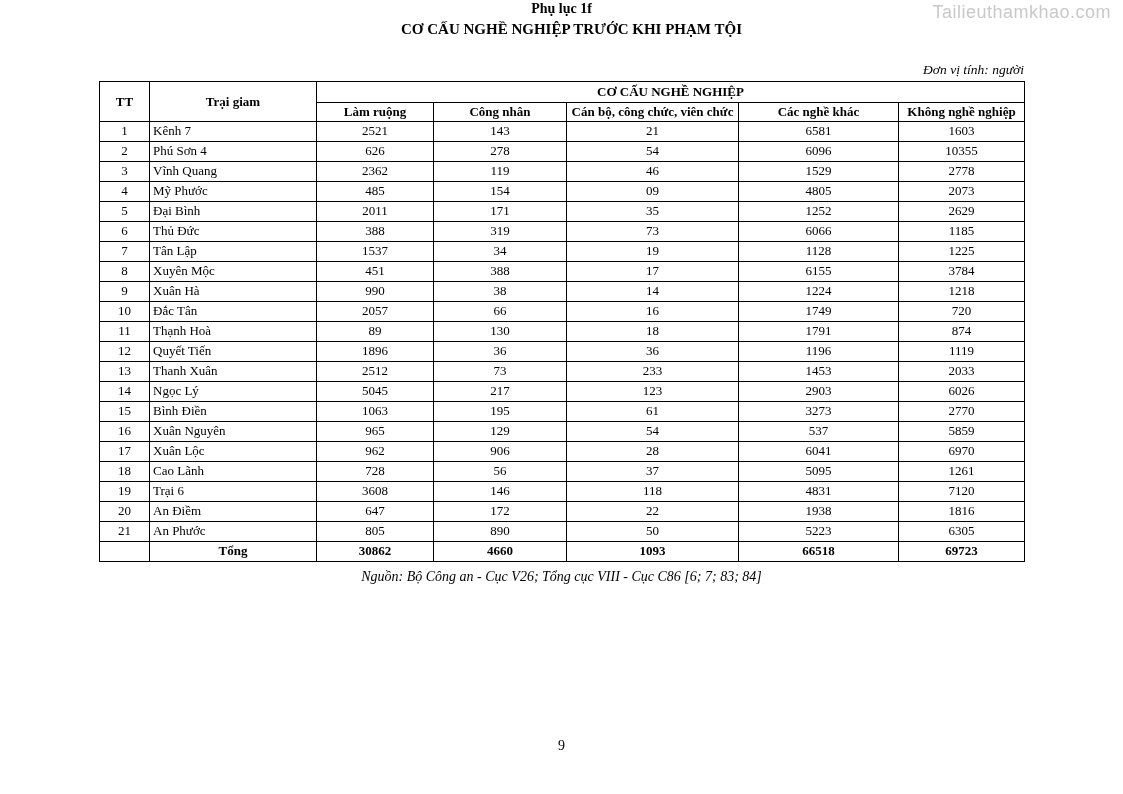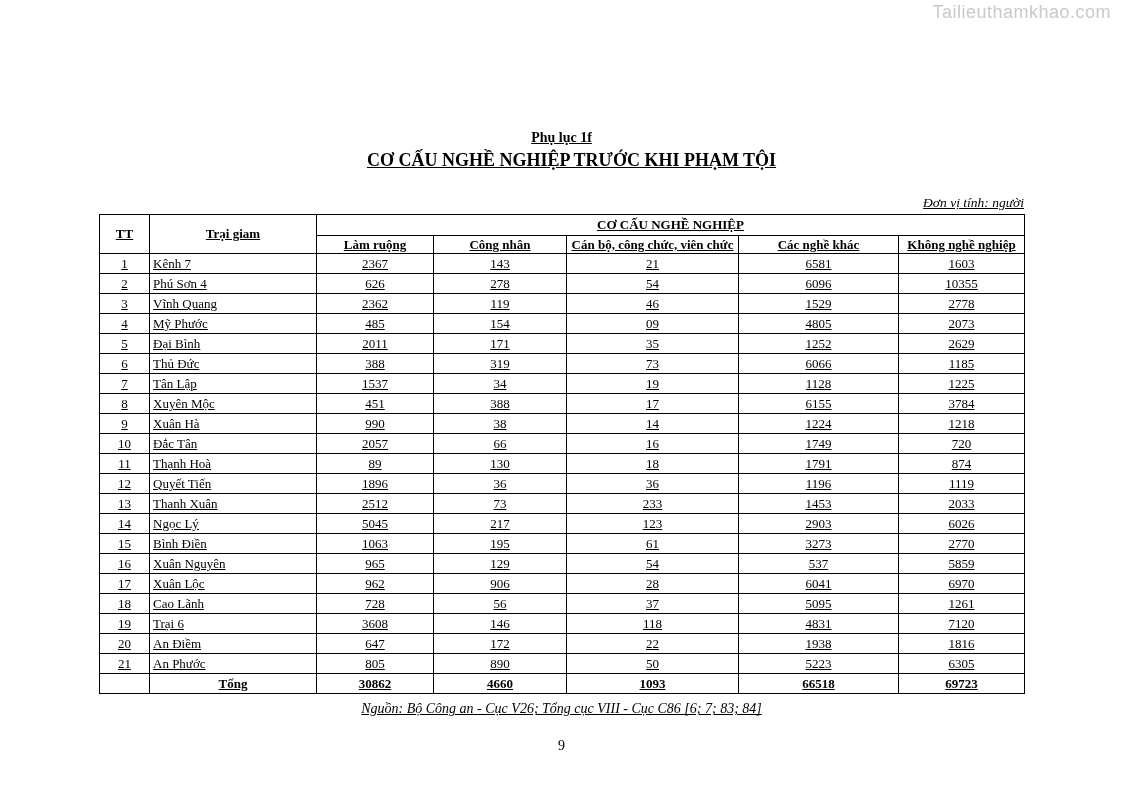--- a/index.html
+++ b/index.html
@@ -19,33 +19,31 @@
   .watermark {
     position: absolute;
     top: 2px;
     right: 12px;
     font-family: "Liberation Sans", "DejaVu Sans", sans-serif;
     font-size: 18px;
     color: #c9c9c9;
     letter-spacing: 0.5px;
   }
   .content {
-    padding-top: 129px;
-    text-decoration: underline;
   }
   .appendix-label {
     text-align: center;
     font-weight: bold;
     font-size: 14px;
     line-height: 1.25;
   }
   .doc-title {
     text-align: center;
     font-weight: bold;
-    font-size: 18px;
+    font-size: 15px;
     line-height: 1.3;
     margin-top: 2px;
     margin-left: 20px;
   }
   .sheet {
     width: 925px;
     margin: 0 auto;
   }
   .unit-note {
     text-align: right;
@@ -128,21 +126,21 @@
               <th>Công nhân</th>
               <th>Cán bộ, công chức, viên chức</th>
               <th>Các nghề khác</th>
               <th>Không nghề nghiệp</th>
             </tr>
         </thead>
         <tbody id="table-body">
             <tr>
               <td class="c">1</td>
               <td class="l">Kênh 7</td>
-              <td class="c">2367</td>
+              <td class="c">2521</td>
               <td class="c">143</td>
               <td class="c">21</td>
               <td class="c">6581</td>
               <td class="c">1603</td>
             </tr>
             <tr>
               <td class="c">2</td>
               <td class="l">Phú Sơn 4</td>
               <td class="c">626</td>
               <td class="c">278</td>

